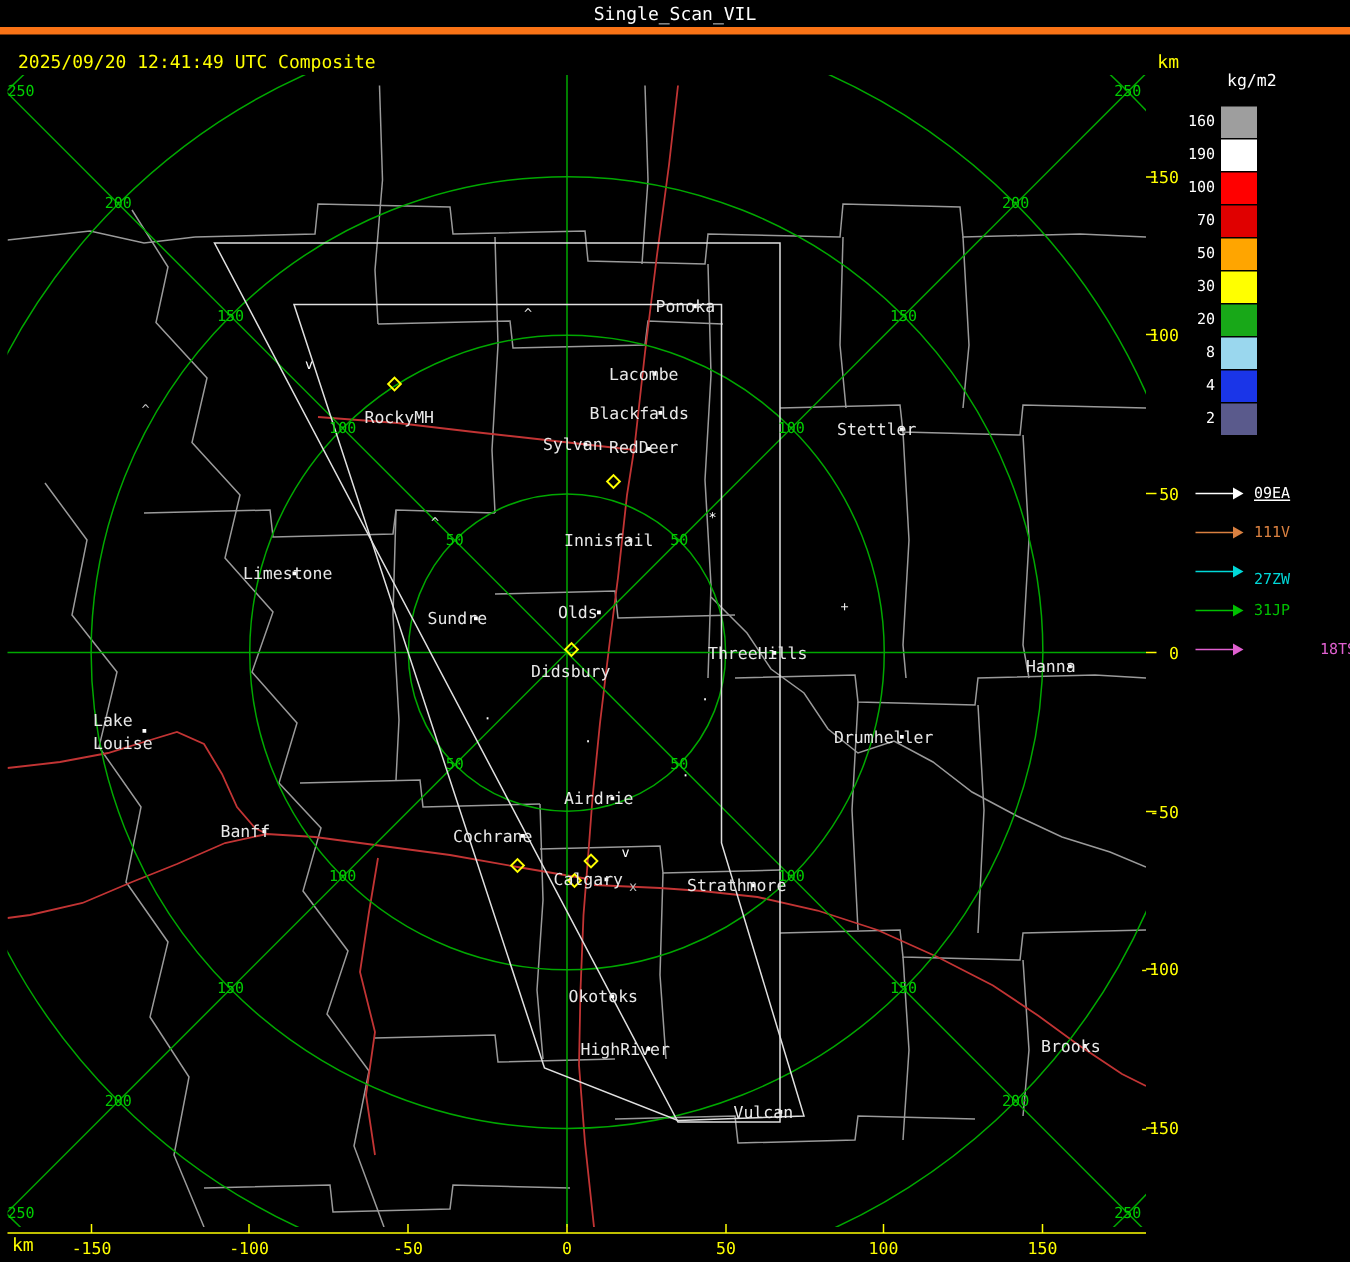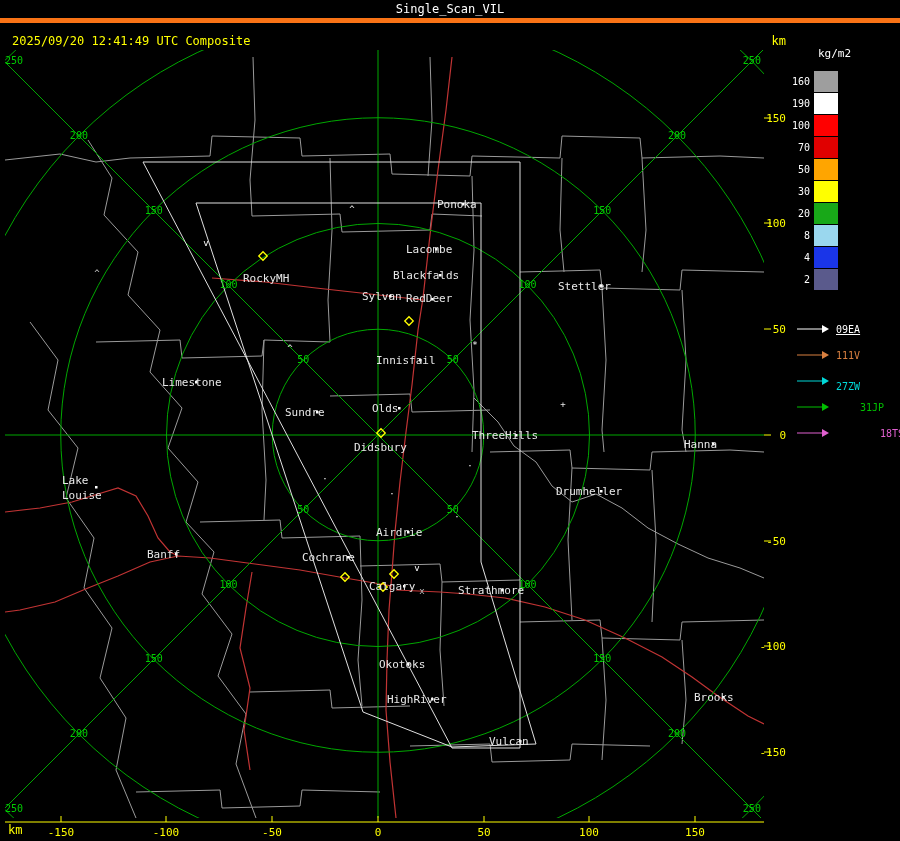--- a/index.html
+++ b/index.html
@@ -277,21 +277,21 @@
           <line x1="1" y1="6" x2="26" y2="6" stroke="#00d8d8"></line>
           <polygon points="26,2 33,6 26,10" fill="#00d8d8"></polygon>
         </svg>
         <span class="lg-label" style="color: rgb(0, 216, 216); margin-top: 10px;">27ZW</span>
       </div>
       <div class="lg-row">
         <svg width="34" height="12">
           <line x1="1" y1="6" x2="26" y2="6" stroke="#00c000"></line>
           <polygon points="26,2 33,6 26,10" fill="#00c000"></polygon>
         </svg>
-        <span class="lg-label" style="color: rgb(0, 192, 0); margin-left: 24px;">31JP</span>
+        <span class="lg-label" style="color: rgb(0, 192, 0);">31JP</span>
       </div>
       <div class="lg-row">
         <svg width="34" height="12">
           <line x1="1" y1="6" x2="26" y2="6" stroke="#e060d0"></line>
           <polygon points="26,2 33,6 26,10" fill="#e060d0"></polygon>
         </svg>
         <span class="lg-label" style="color: rgb(224, 96, 208); margin-left: 44px;">18TS</span>
       </div>
     </div>
 </div>

